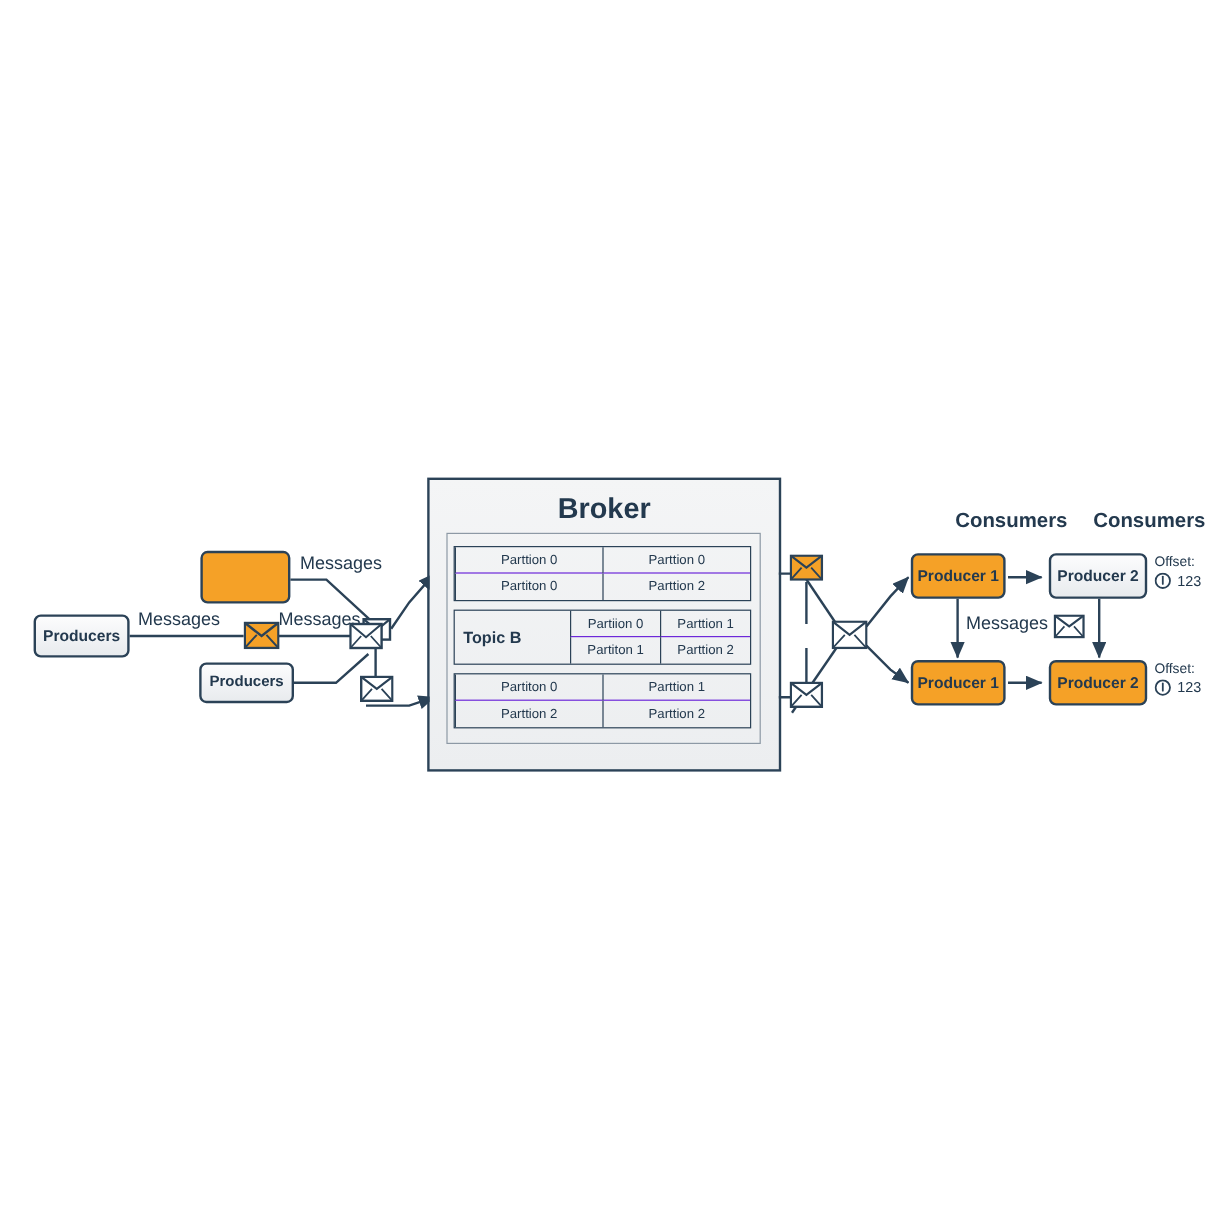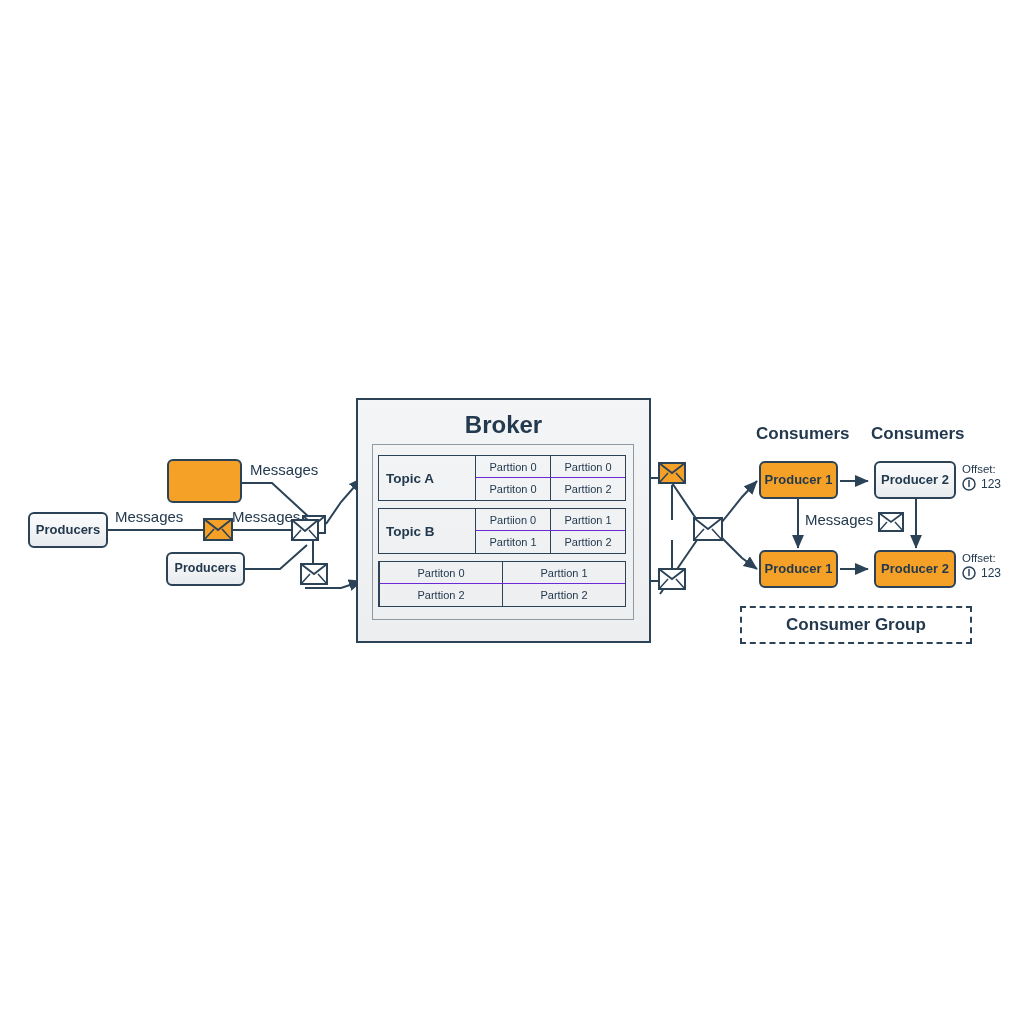--- a/index.html
+++ b/index.html
@@ -81,20 +81,21 @@
   .edge-label {
     position: absolute;
     font-size: 15px;
     color: #23394e;
     white-space: nowrap;
   }
   .head-label {
     position: absolute;
     font-size: 17px; font-weight: bold; color: #23394e;
     white-space: nowrap;
+    margin-left: 40px;
   }
 
   
   #consumer-group {
     position: absolute;
     left: 740px; top: 606px; width: 232px; height: 38px;
     border: 2px dashed #2b4257;
     display: flex; align-items: center; justify-content: center;
     font-size: 17px; font-weight: bold; color: #23394e;
   }
@@ -190,21 +191,20 @@
     <rect x="1" y="1" width="26" height="20" fill="#ffffff" stroke="#2b4257" stroke-width="2"></rect>
     <path d="M1,1 L14,11 L27,1" fill="none" stroke="#2b4257" stroke-width="1.8"></path>
     <path d="M1,21 L10,11 M27,21 L18,11" fill="none" stroke="#2b4257" stroke-width="1.5"></path>
   </svg>
 
   <div id="broker-frame"></div>
   <div id="broker-title">Broker</div>
   <div id="broker-inner"></div>
 
   <div class="topic-row" style="top:455px;">
-    <div class="topic-name">Topic A</div>
     <div class="partition-grid">
       <div class="part-cell">Parttion 0</div>
       <div class="part-cell">Parttion 0</div>
       <div class="part-cell">Partiton 0</div>
       <div class="part-cell">Parttion 2</div>
     </div>
   </div>
 
   <div class="topic-row" style="top:508px;">
     <div class="topic-name">Topic B</div>
@@ -285,17 +285,14 @@
     <span class="lbl">Offset:</span>
     <span class="row">
       <svg width="14" height="14" viewBox="0 0 14 14">
         <circle cx="7" cy="7" r="6" fill="none" stroke="#2b4257" stroke-width="1.5"></circle>
         <path d="M7,3.5 L7,7 L7,9.6" stroke="#2b4257" stroke-width="1.5" fill="none" stroke-linecap="round"></path>
       </svg>
       <span class="val">123</span>
     </span>
   </div>
 
-  <div id="consumer-group">
-    <span>Consumer Group</span>
-  </div>
 
 </div>
 
 </body></html>

